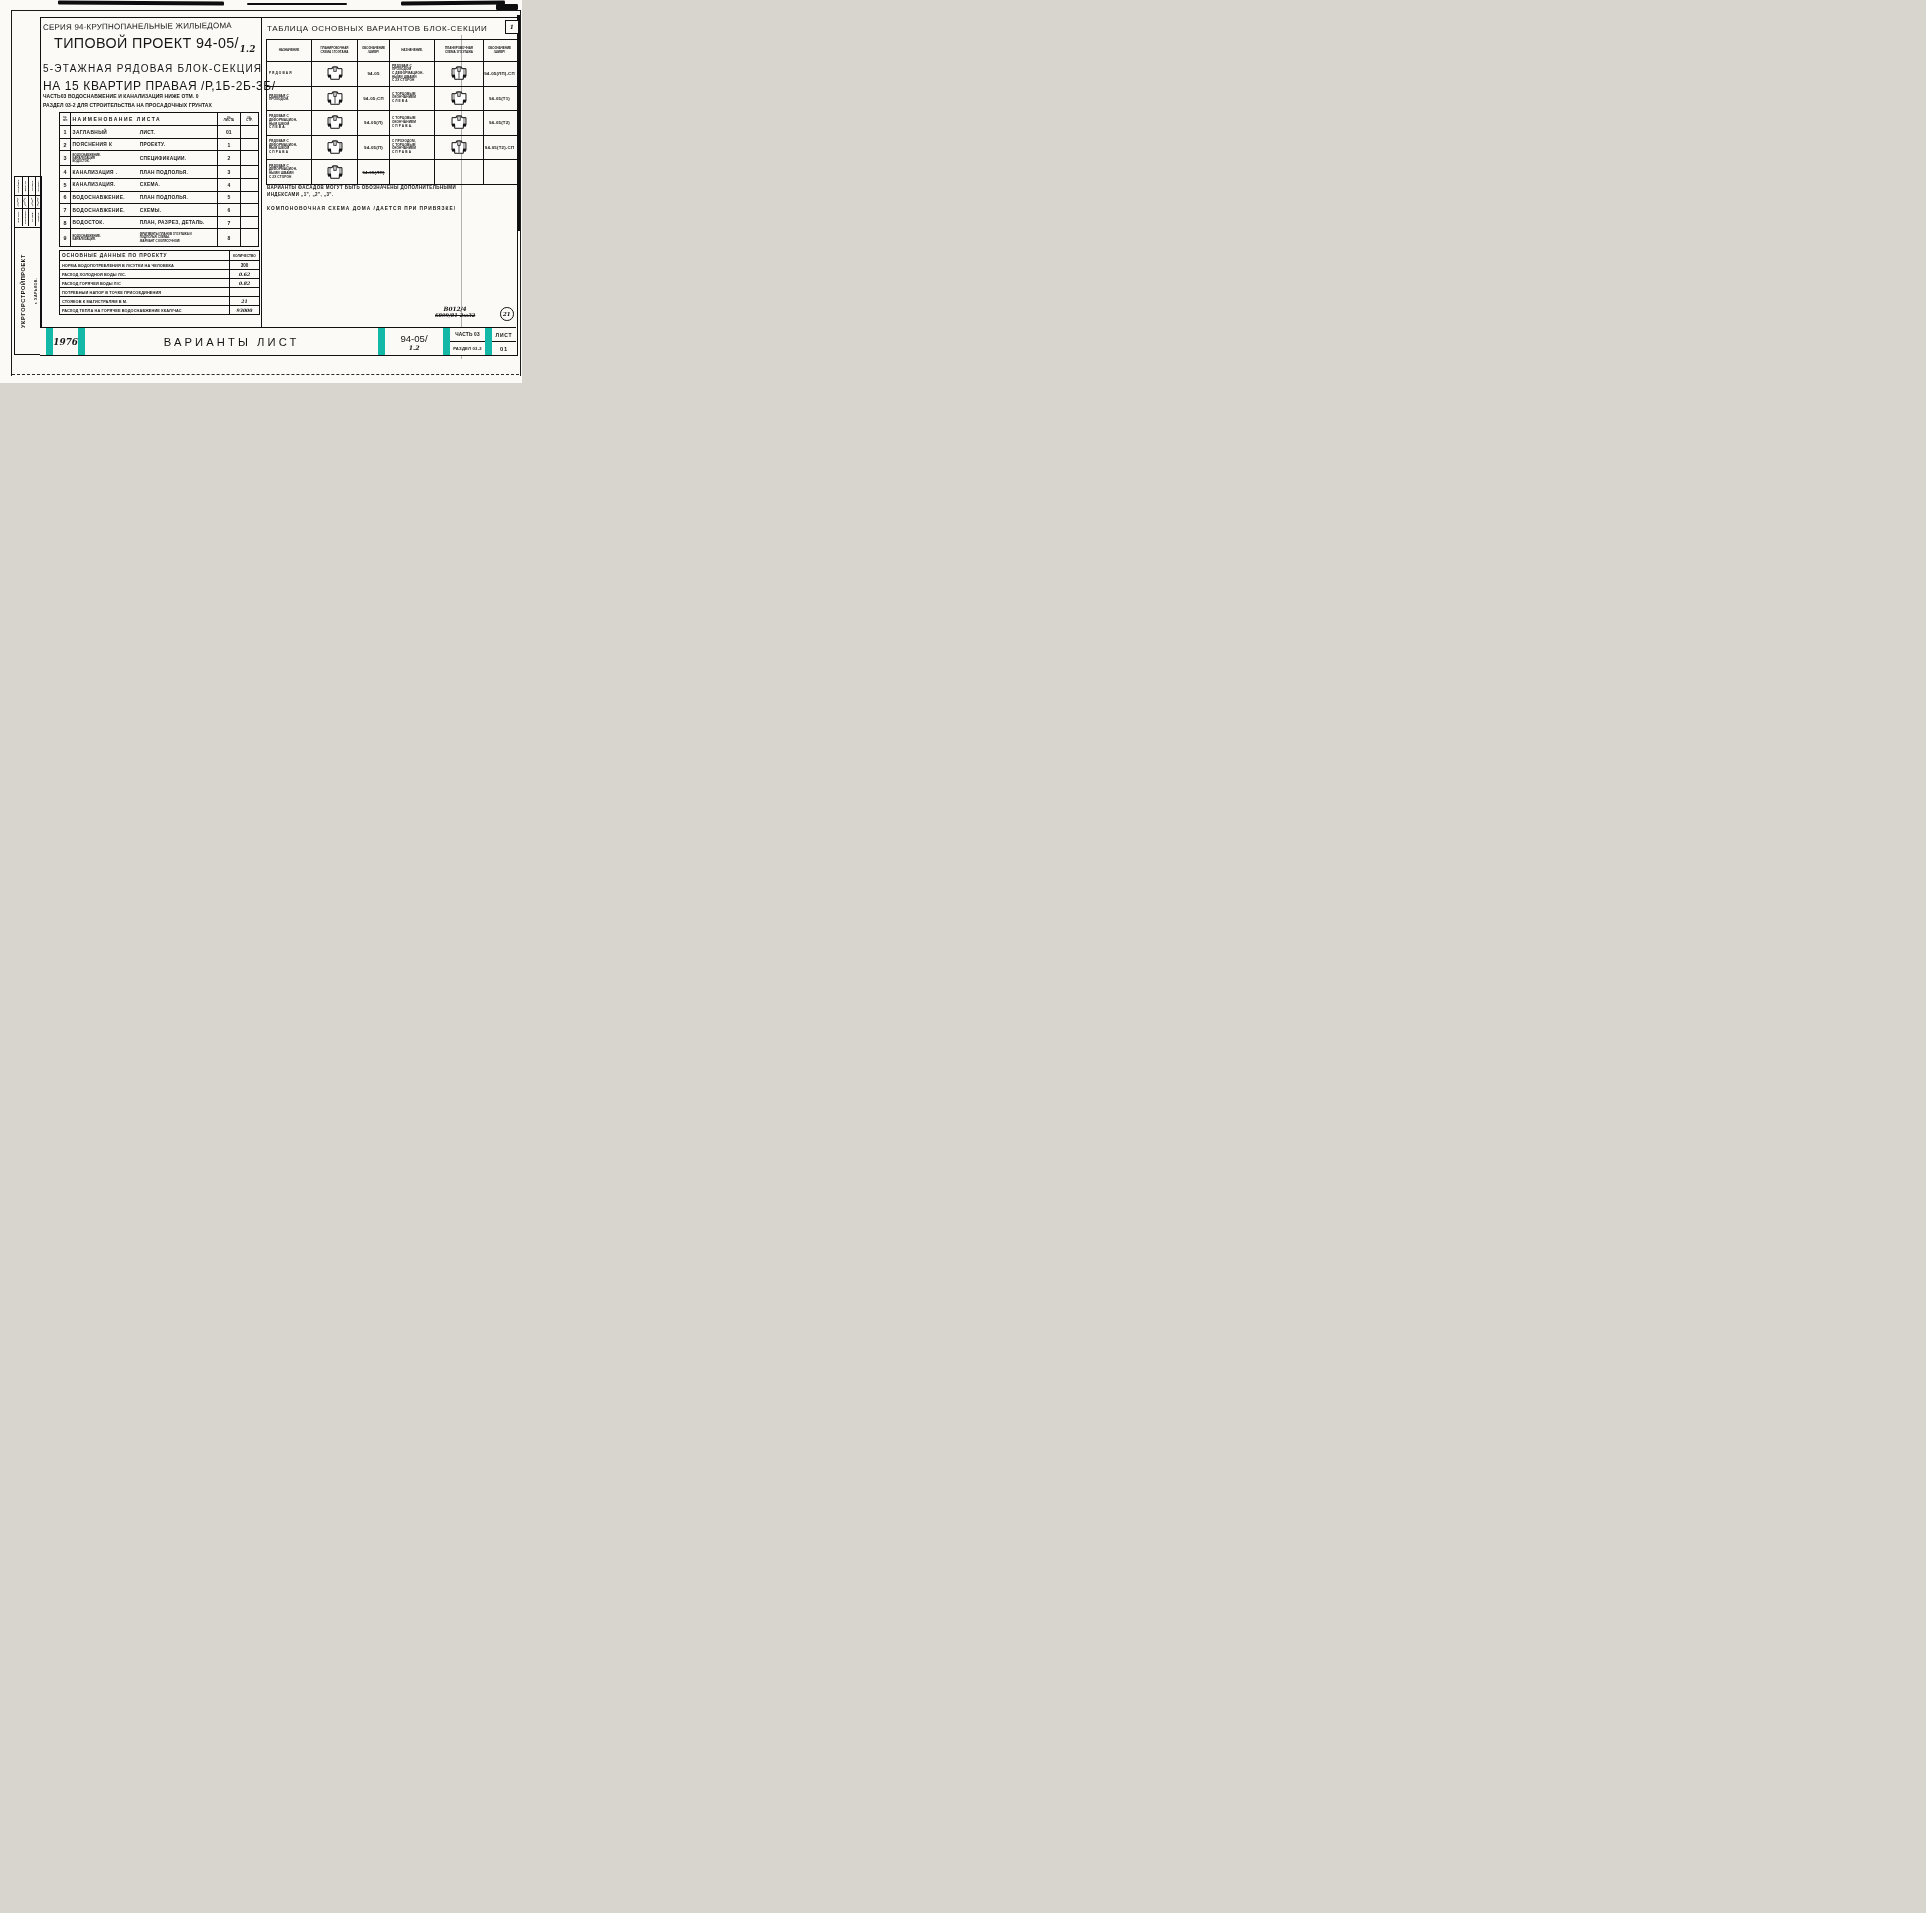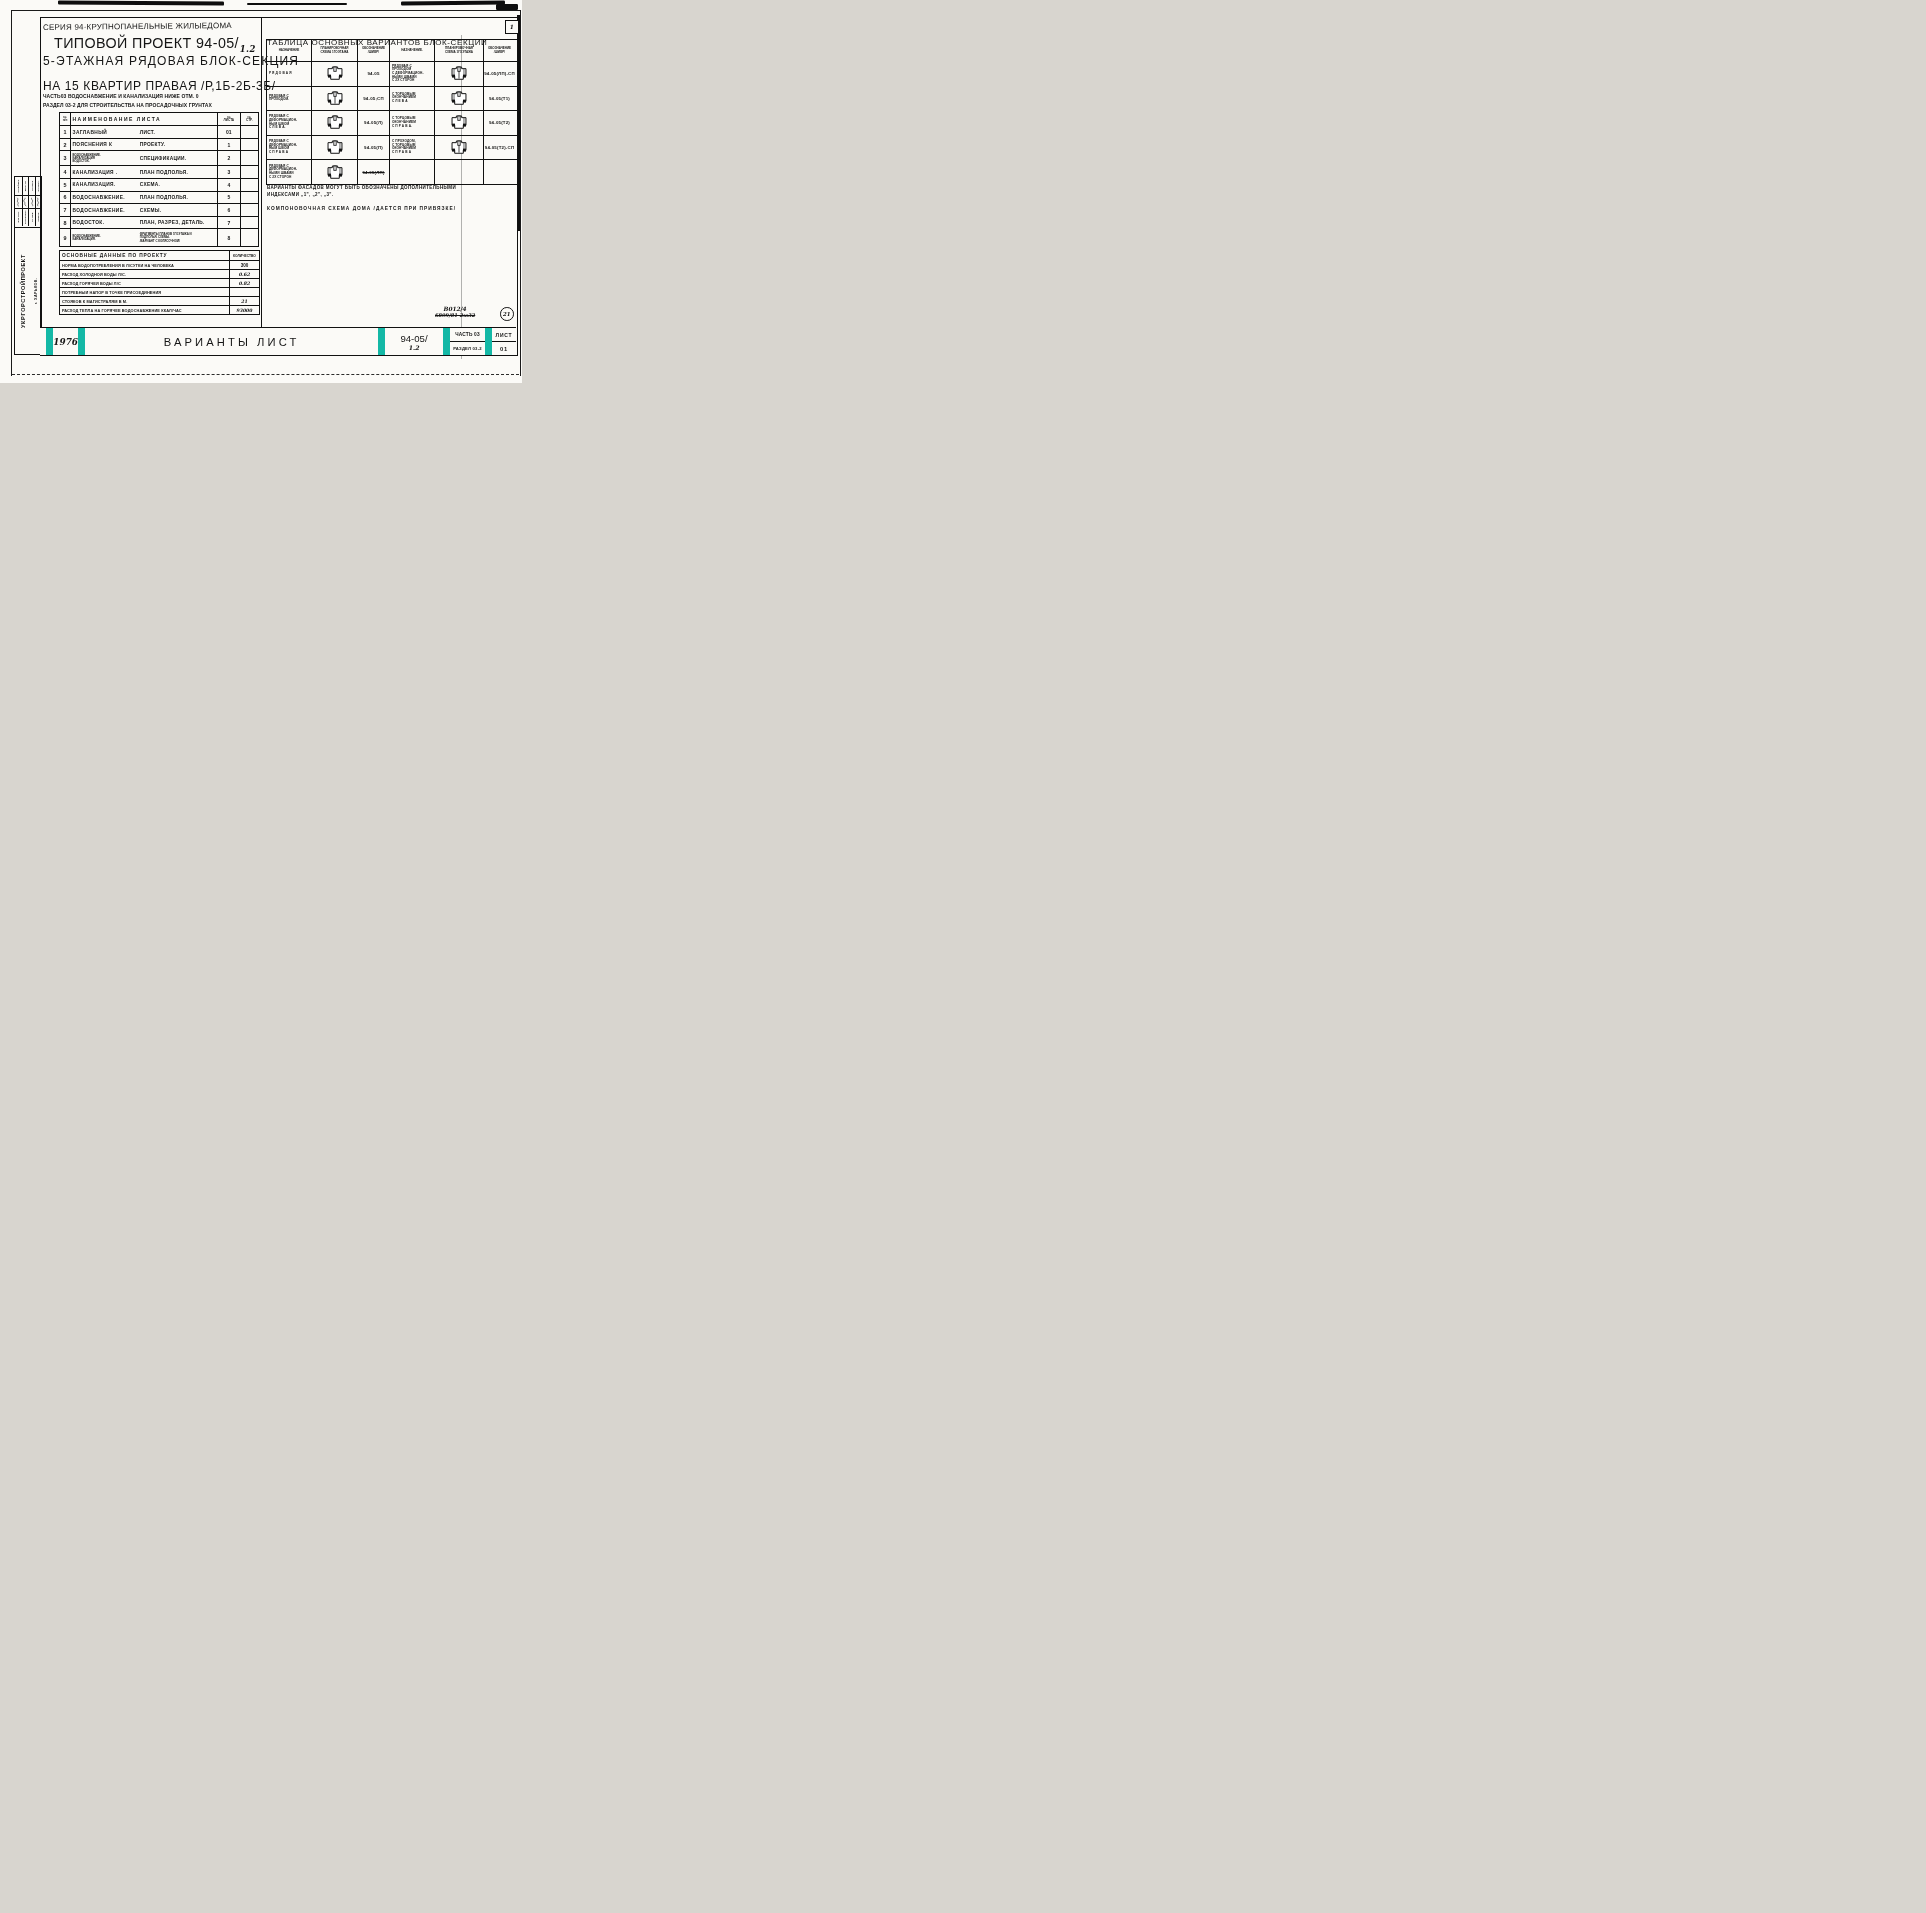--- a/index.html
+++ b/index.html
@@ -18,21 +18,21 @@
   
   #outerBorder{position:absolute;left:10.8px;top:10px;width:508px;height:365px;
                border-left:0.8px solid #1a1a1a;border-top:0.8px solid #1a1a1a;border-right:0.8px solid #1a1a1a;}
   #mainFrame{position:absolute;left:40px;top:17px;width:476px;height:337px;border:1.2px solid #111;}
   #vDivider{position:absolute;left:261px;top:17px;width:1.2px;height:310px;background:#111;}
 
   
   #series{left:43px;top:22.3px;font-size:8px;letter-spacing:0.2px;transform:rotate(-.6deg);font-weight:500;}
   #project{left:54px;top:35px;font-size:14.3px;letter-spacing:0.4px;font-weight:500;}
   #projIdx{font-size:8.5px;vertical-align:-3.9px;margin-left:0.8px;}
-  #sub1{left:43px;top:54px;font-size:12px;letter-spacing:1.2px;font-weight:500;}
+  #sub1{left:43px;top:63px;font-size:10px;letter-spacing:1.2px;font-weight:500;}
   #sub2{left:43px;top:79px;font-size:12px;letter-spacing:0.6px;font-weight:400;}
   #sub3{left:43px;top:93px;font-size:5px;font-weight:700;letter-spacing:0.1px;}
   #sub4{left:43px;top:102px;font-size:5px;font-weight:700;letter-spacing:0.1px;}
 
   
   #sheetTable{left:59px;top:112px;width:198px;border:1.2px solid #111;}
   .srow{display:grid;grid-template-columns:10px 1fr 22.3px 18.5px;border-top:0.8px solid #111;}
   .srow:first-child{border-top:none;}
   .sc{border-left:0.8px solid #111;display:flex;align-items:center;padding:0.4px 1.5px;min-height:0;}
   .sc:first-child{border-left:none;justify-content:center;padding:0.4px 0;}
@@ -50,21 +50,21 @@
   .drow{display:grid;grid-template-columns:1fr 30px;border-top:0.8px solid #111;}
   .drow:first-child{border-top:none;}
   .dc{border-left:0.8px solid #111;display:flex;align-items:center;padding:0 1.9px;height:8px;}
   .dc:first-child{border-left:none;}
   .dhdr{font-size:4.8px;letter-spacing:0.8px;font-weight:700;height:9.2px;}
   .dhdr2{font-size:3.3px;font-weight:700;justify-content:center;height:9.2px;}
   .dlabel{font-size:3.9px;font-weight:700;letter-spacing:0.1px;}
   .dval{justify-content:center;font-size:4.6px;font-weight:600;}
 
   
-  #varTitle{left:267px;top:38px;font-size:8px;letter-spacing:0.6px;font-weight:500;}
+  #varTitle{left:267px;top:24px;font-size:8px;letter-spacing:0.6px;font-weight:500;}
   #pageBox{left:505px;top:20px;width:11.6px;height:12.3px;border:0.8px solid #111;display:flex;align-items:center;justify-content:center;font-size:5.8px;background:#fbfaf7;}
   #varTable{left:266px;top:39px;width:250px;border:1.2px solid #111;}
   .vrow{display:grid;grid-template-columns:44px 46px 32px 45px 49px 32px;border-top:0.8px solid #111;}
   .vrow:first-child{border-top:none;}
   .vc{border-left:0.8px solid #111;display:flex;align-items:center;overflow:hidden;}
   .vc:first-child{border-left:none;}
   .vc.grp{border-left:1.9px double #111;}
   .vh{justify-content:center;text-align:center;font-size:3px;font-weight:700;line-height:1.2;}
   .vh span,.vp span{white-space:pre-line;}
   .vp{font-size:3.2px;font-weight:700;line-height:1.15;padding:0.8px 0.8px 0.8px 1.9px;letter-spacing:0.1px;}

